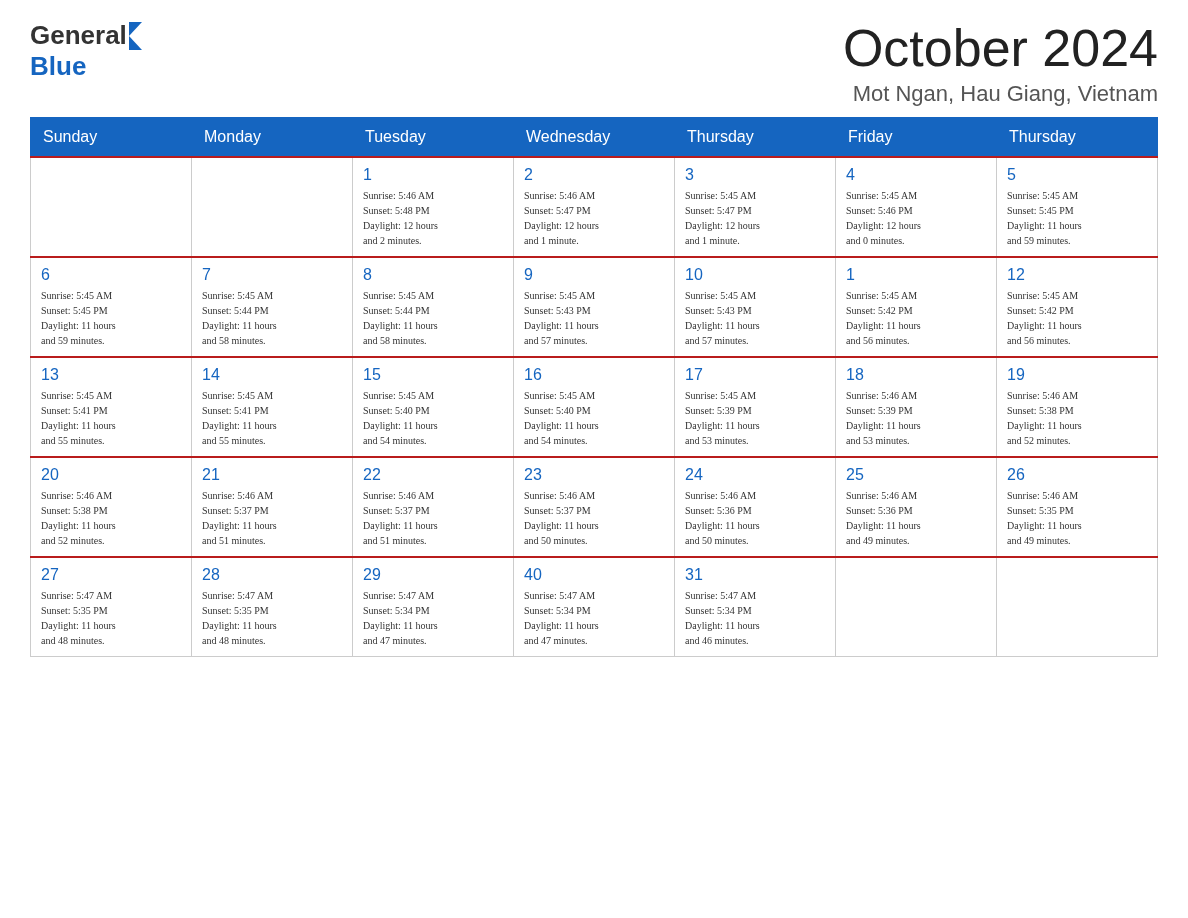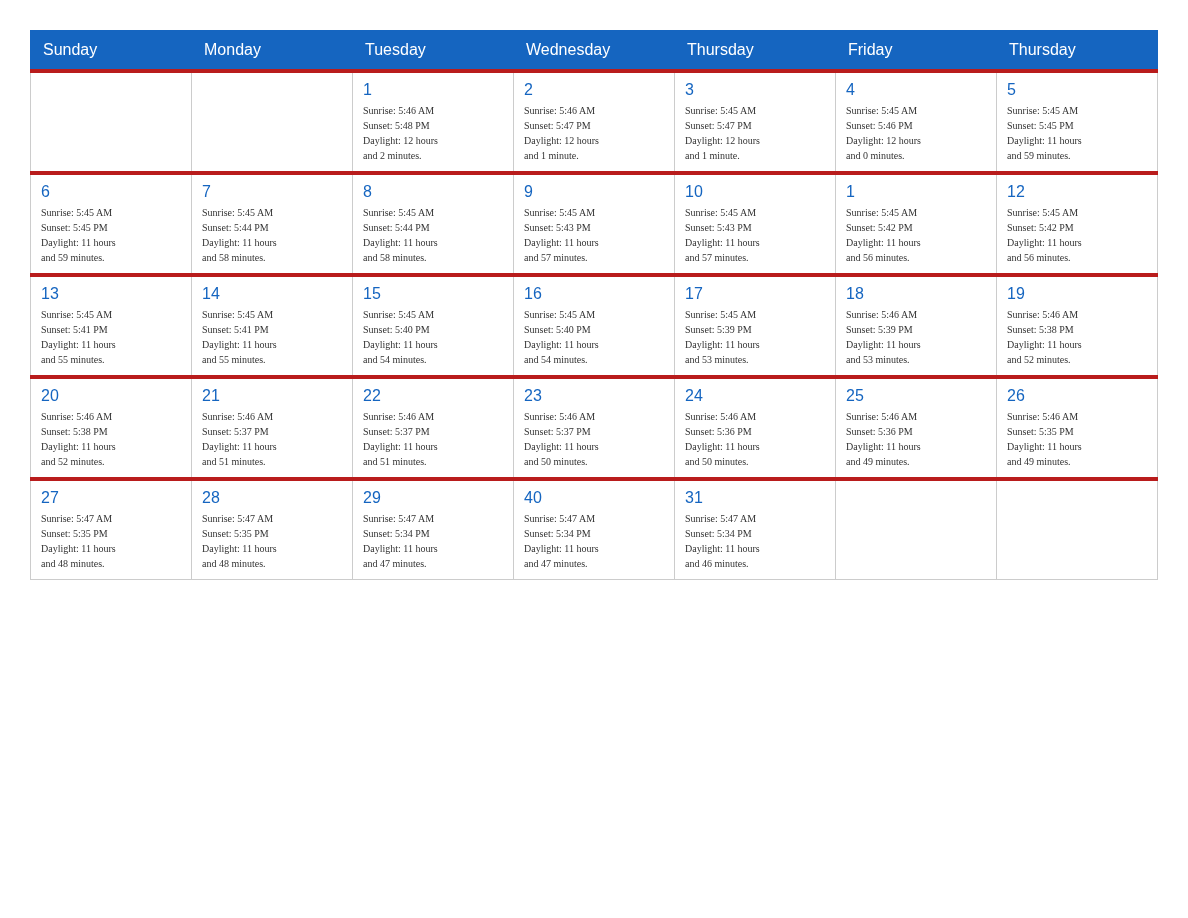--- a/index.html
+++ b/index.html
@@ -82,31 +82,45 @@
     .day-info {
       color: #333;
       font-size: 10px;
       line-height: 1.5;
       font-family: Liberation Serif, serif;
     }
     .empty-cell {
       background: #fff;
     }
     .calendar-table tr {
-      border-bottom: 4px solid #b91c1c;
+      border-bottom: 2px solid #b91c1c;
     }
     .calendar-table tbody tr:last-child {
       border-bottom: 1px solid #ccc;
       border-radius: 25px;
     }
   </style>
 </head>
 <body>
 
 <div class="header-area">
+  <div class="logo-wrapper">
+    <div class="logo-line1">
+      <span class="logo-text-general">General</span>
+      <div style="display:flex;flex-direction:column;margin-left:2px;">
+        <div style="width:0;height:0;border-left:13px solid #1565C0;border-top:0px solid transparent;border-bottom:14px solid transparent;margin-bottom:0;"></div>
+        <div style="width:0;height:0;border-left:13px solid #1565C0;border-top:14px solid transparent;border-bottom:0px solid transparent;"></div>
+      </div>
+    </div>
+    <div class="logo-line2">Blue</div>
+  </div>
+  <div class="title-area">
+    <div class="month-title">October 2024</div>
+    <div class="location-title">Mot Ngan, Hau Giang, Vietnam</div>
+  </div>
 </div>
 
 <table class="calendar-table">
   <thead>
     <tr>
     <th>Sunday</th>
         <th>Monday</th>
         <th>Tuesday</th>
         <th>Wednesday</th>
         <th>Thursday</th>

